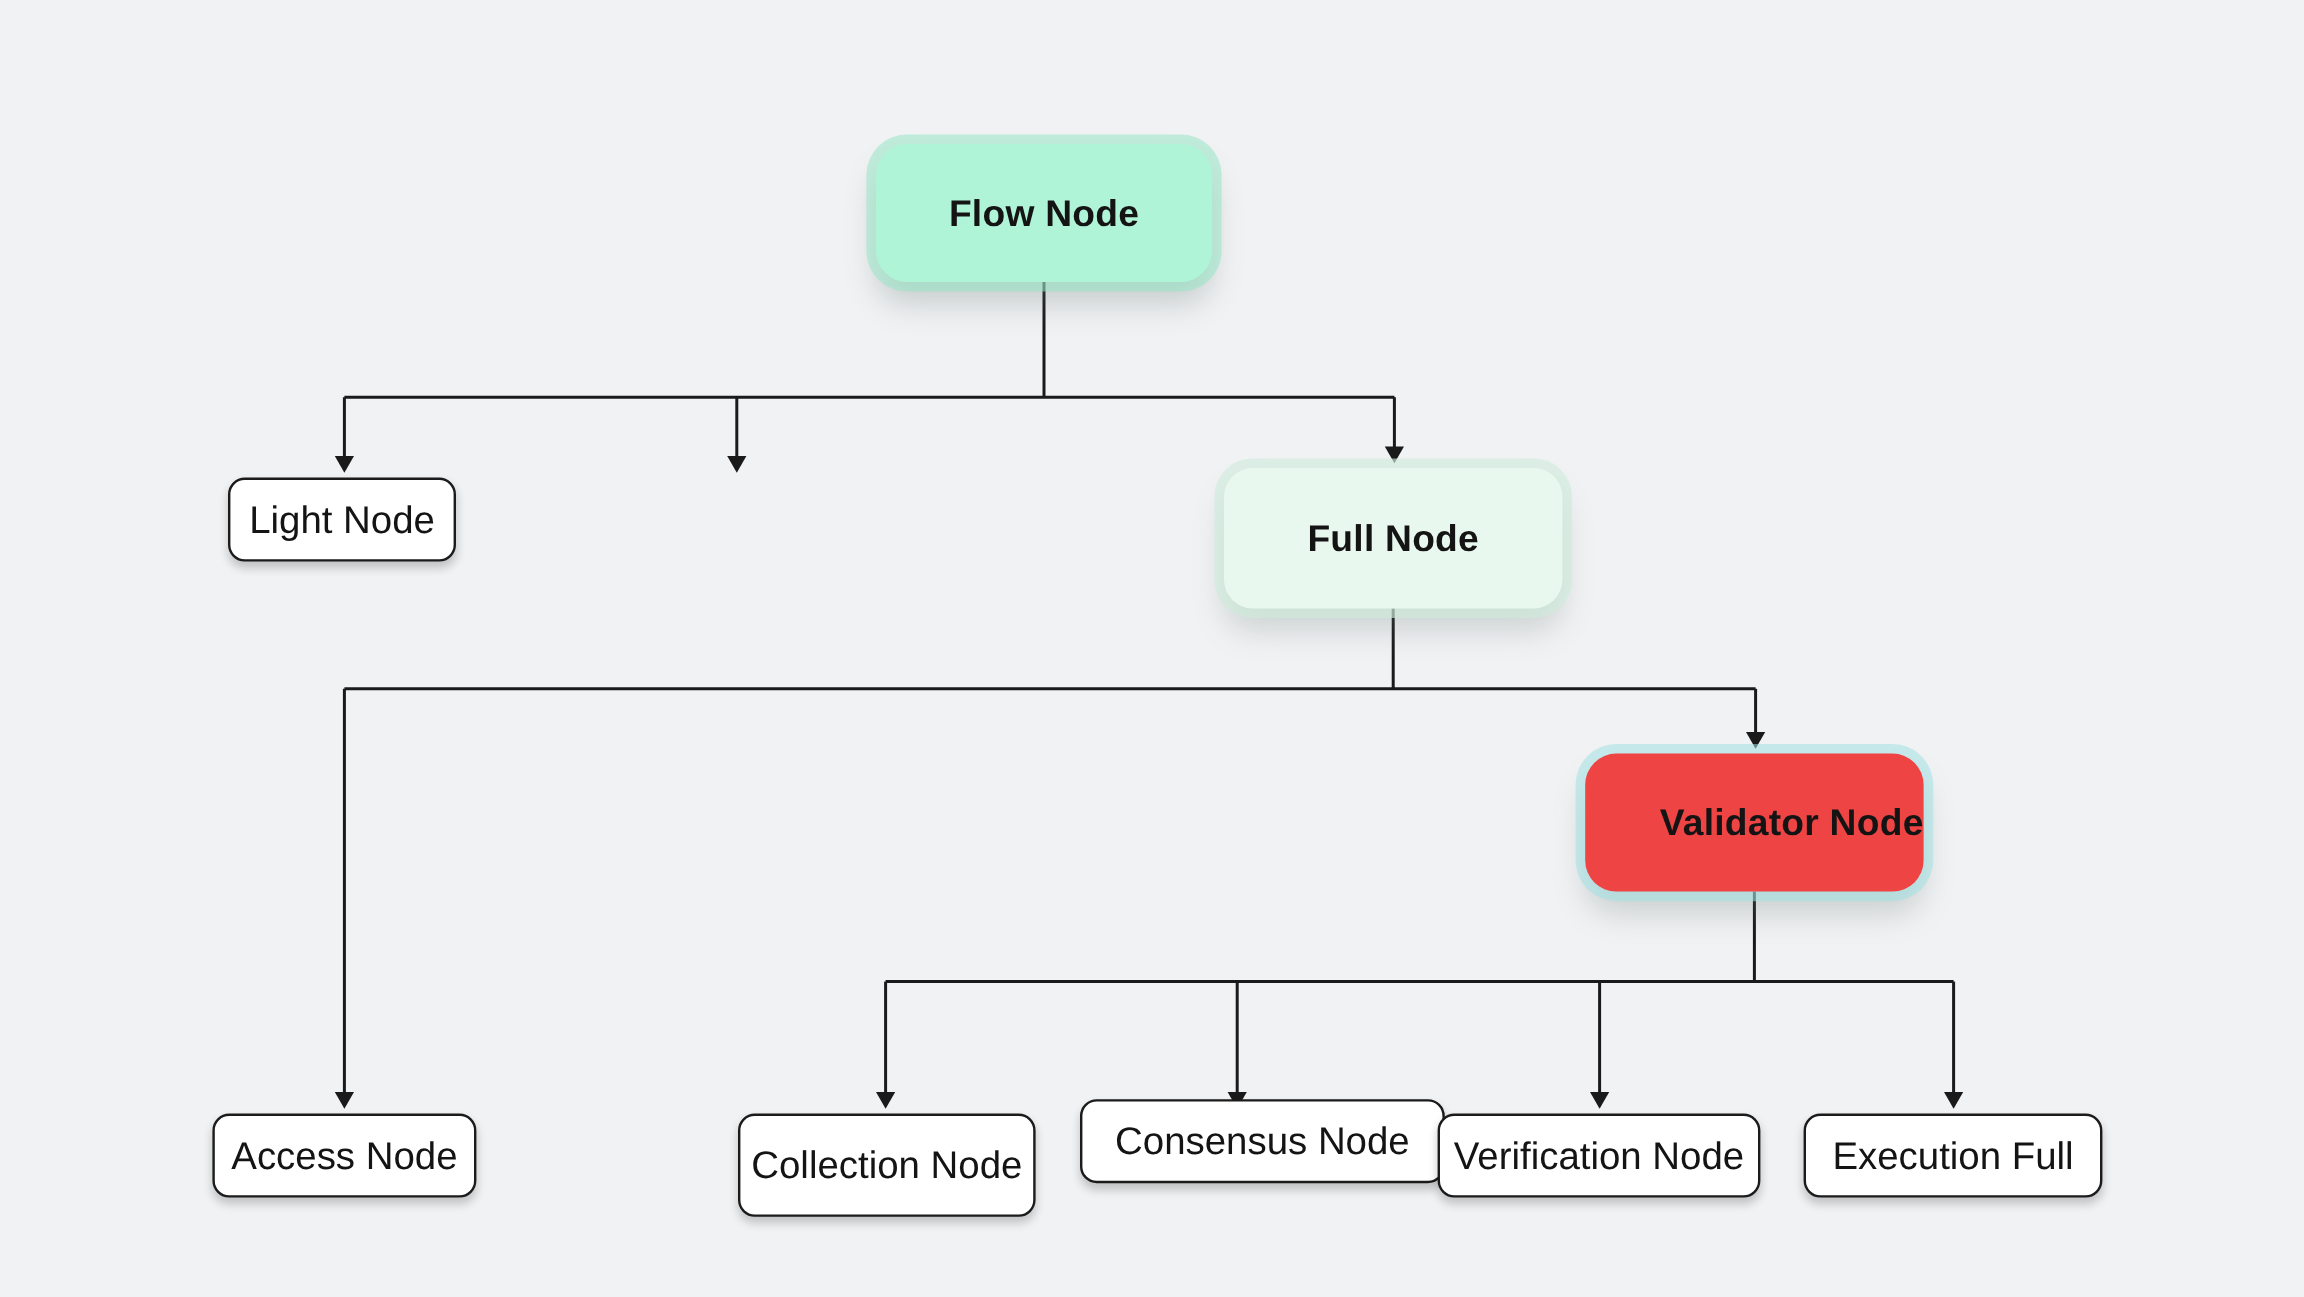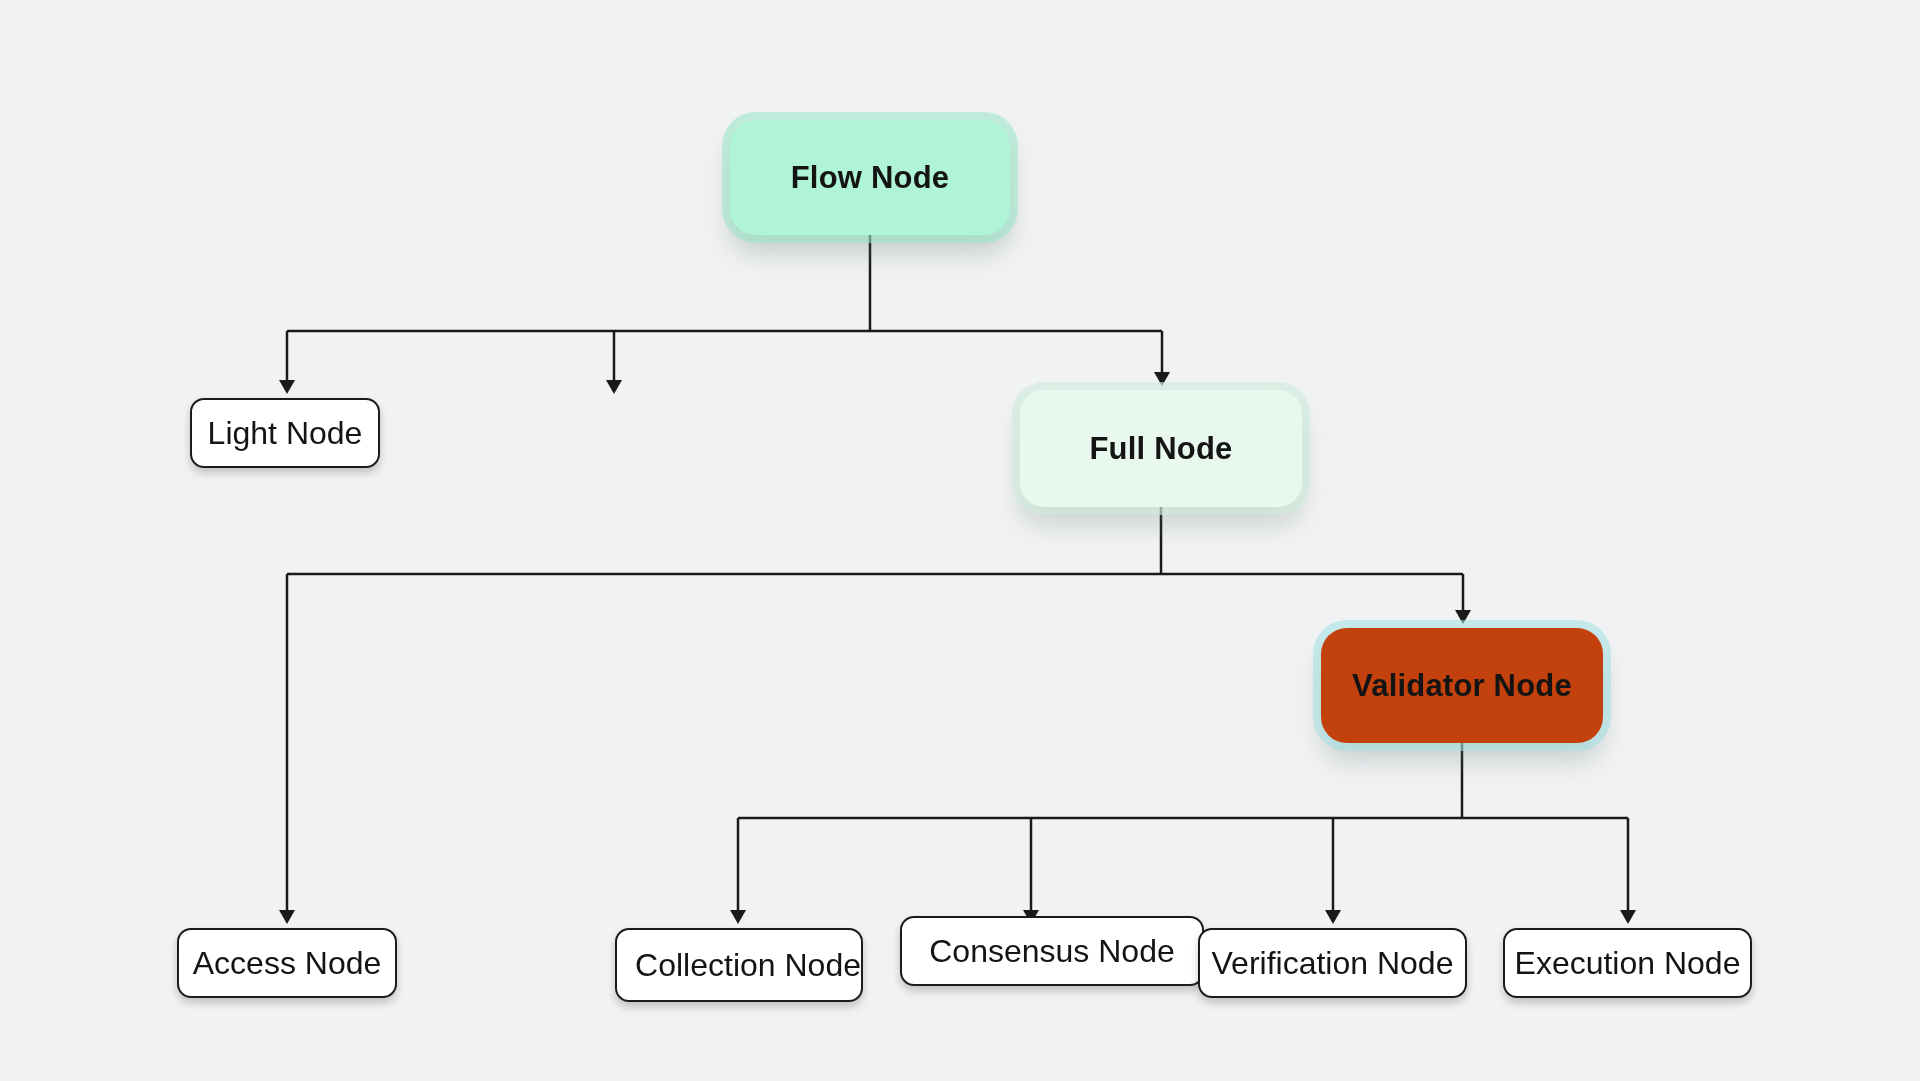--- a/index.html
+++ b/index.html
@@ -61,22 +61,23 @@
   .node.mint {
     background: #b0f4d8;
     box-shadow: 0 0 0 8px rgba(152,229,198,0.55), 0 18px 26px rgba(100,120,112,0.30);
   }
   .node.pale-mint {
     background: #e9f8ef;
     box-shadow: 0 0 0 8px rgba(208,235,220,0.65), 0 18px 26px rgba(100,120,112,0.26);
     border-radius: 24px;
   }
   .node.cyan {
-    background: #c2410c;
+    background: #ef4444;
     box-shadow: 0 0 0 8px rgba(163,226,227,0.55), 0 18px 26px rgba(100,120,112,0.28);
+    justify-content: flex-end;
   }
   .node .label {
     pointer-events: none;
   }
 </style>
 </head>
 <body>
 
 <div class="canvas">
   <svg id="connector-layer" xmlns="http://www.w3.org/2000/svg" viewBox="0 0 1920 1081">
@@ -144,26 +145,26 @@
       </div>
       <div class="node big pale-mint" style="left: 1020px; top: 370px; width: 282px; height: 117px;">
         <span class="label">Full Node</span>
       </div>
       <div class="node big cyan" style="left: 1321px; top: 608px; width: 282px; height: 115px;">
         <span class="label">Validator Node</span>
       </div>
       <div class="node plain" style="left: 177px; top: 908px; width: 220px; height: 70px;">
         <span class="label">Access Node</span>
       </div>
-      <div class="node plain" style="left: 615px; top: 908px; width: 248px; height: 74px; justify-content: flex-end;">
+      <div class="node plain" style="left: 615px; top: 908px; width: 248px; height: 86px;">
         <span class="label">Collection Node</span>
       </div>
       <div class="node plain" style="left: 900px; top: 896px; width: 304px; height: 70px; justify-content: center;">
         <span class="label">Consensus Node</span>
       </div>
       <div class="node plain" style="left: 1198px; top: 908px; width: 269px; height: 70px;">
         <span class="label">Verification Node</span>
       </div>
       <div class="node plain" style="left: 1503px; top: 908px; width: 249px; height: 70px;">
-        <span class="label">Execution Node</span>
+        <span class="label">Execution Full</span>
       </div>
     </div>
 </div>
 
 </body></html>

